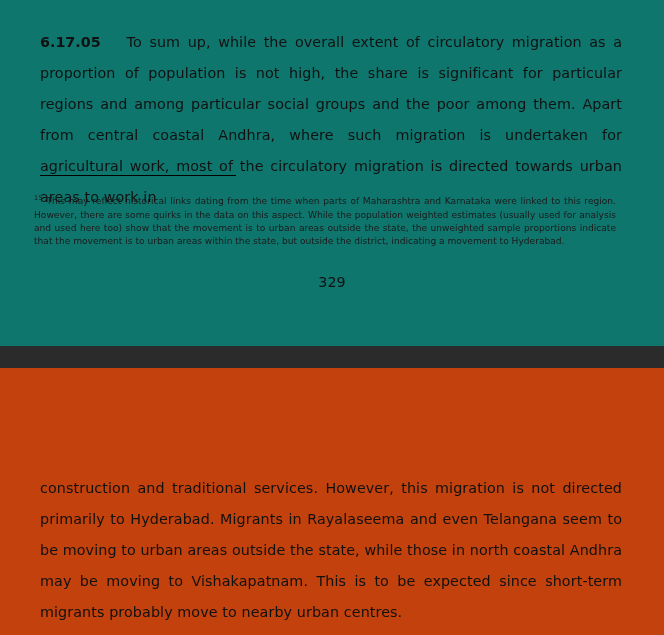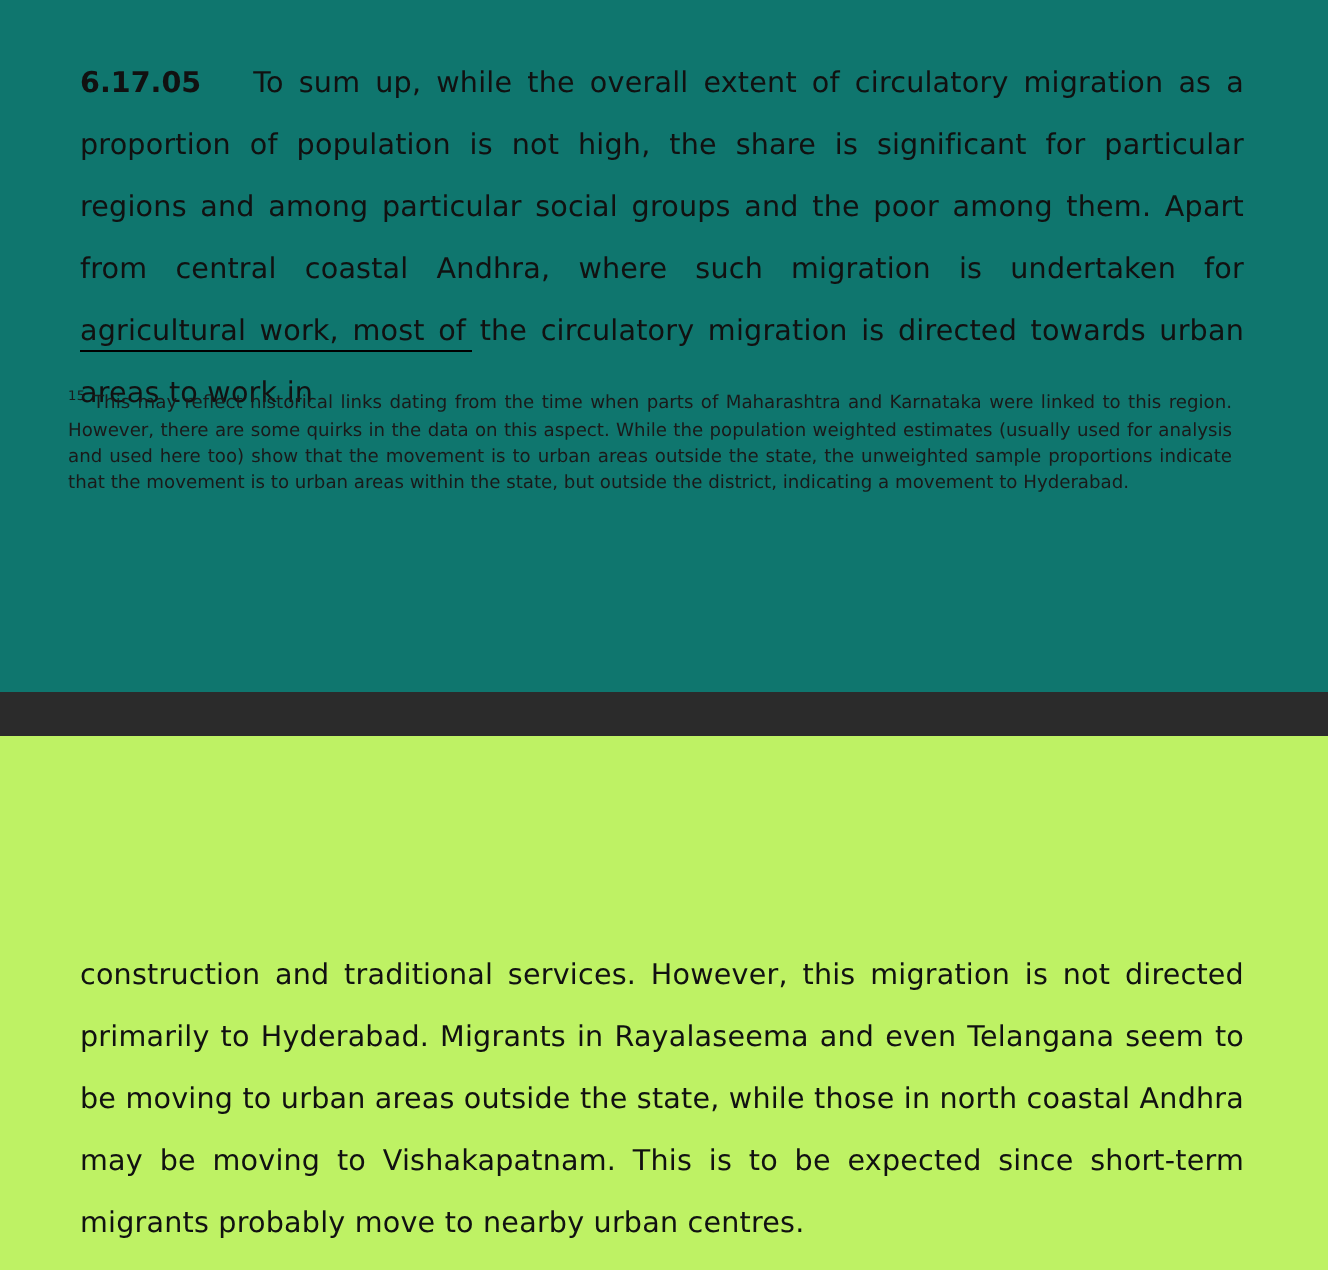--- a/index.html
+++ b/index.html
@@ -98,39 +98,40 @@
     background: #2b2b2b;
   }
 
   
   .page-two {
     position: absolute;
     left: 0;
     top: 368px;
     width: 664px;
     height: 267px;
-    background: #bef264;
+    background: #c2410c;
   }
   .page-two .body-paragraph {
     top: 91px;
   }
 </style>
 </head>
 <body>
 
 <div class="document">
 
   <div class="page-one">
 
     <p class="body-paragraph"><span class="para-number">6.17.05</span><span class="para-gap"></span><span>To sum up, while the overall extent of circulatory migration as a proportion of population is not high, the share is significant for particular regions and among particular social groups and the poor among them. Apart from central coastal Andhra, where such migration is undertaken for agricultural work, most of the circulatory migration is directed towards urban areas to work in</span></p>
 
     <div class="footnote-rule"></div>
 
     <p class="footnote-block"><span class="footnote-marker">15</span> <span>This may reflect historical links dating from the time when parts of Maharashtra and Karnataka were linked to this region. However, there are some quirks in the data on this aspect. While the population weighted estimates (usually used for analysis and used here too) show that the movement is to urban areas outside the state, the unweighted sample proportions indicate that the movement is to urban areas within the state, but outside the district, indicating a movement to Hyderabad.</span></p>
 
+    <div class="page-number">329</div>
   </div>
 
   <div class="page-separator"></div>
 
   <div class="page-two">
     <p class="body-paragraph">construction and traditional services. However, this migration is not directed primarily to Hyderabad. Migrants in Rayalaseema and even Telangana seem to be moving to urban areas outside the state, while those in north coastal Andhra may be moving to Vishakapatnam. This is to be expected since short-term migrants probably move to nearby urban centres.</p>
   </div>
 
 </div>
 

